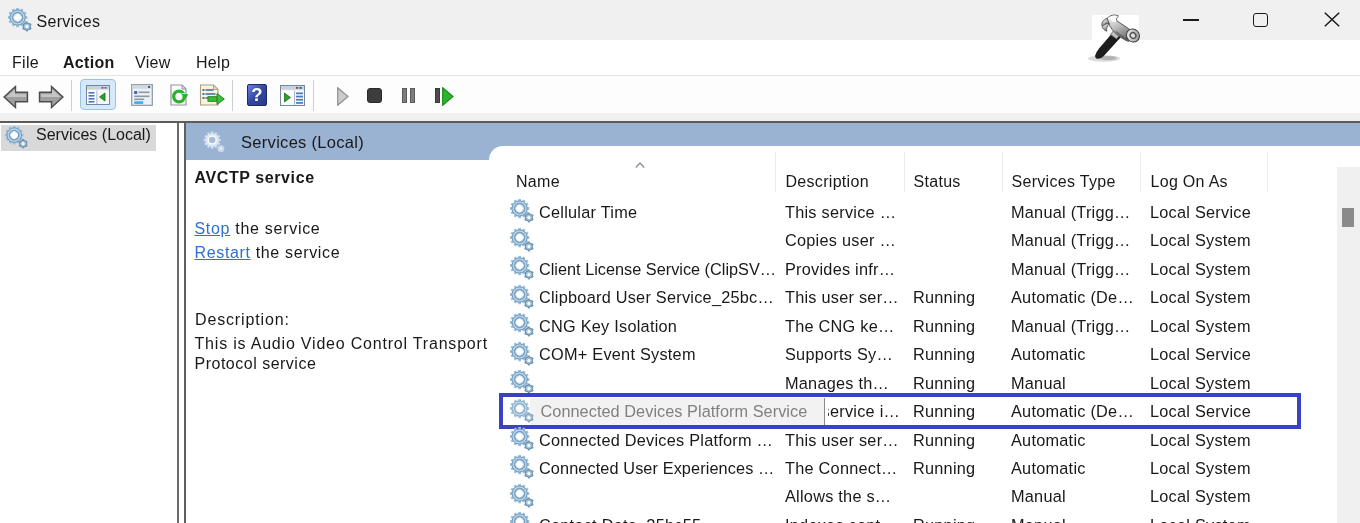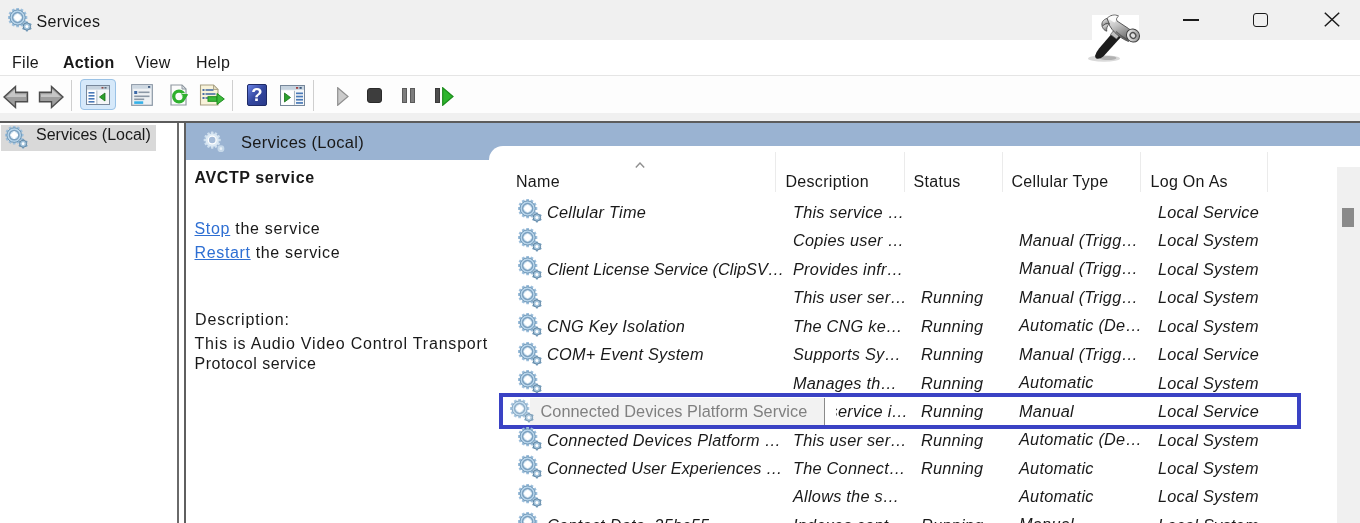--- a/index.html
+++ b/index.html
@@ -1,23 +1,23 @@
 <!DOCTYPE html>
 <html><head>
 <meta charset="utf-8">
 <style>
   * { margin:0; padding:0; box-sizing:border-box; }
   html,body { width:1360px; height:523px; overflow:hidden; }
   body { font-family:"Liberation Sans", sans-serif; font-size:16px; letter-spacing:0.3px; color:#191919; position:relative; background:#fff; }
   .abs { position:absolute; }
   .colsep { position:absolute; top:152px; width:1.2px; height:40px; background:#ebebeb; }
-  .row { position:absolute; left:8px; width:1307px; height:28.45px;font-style:italic; }
+  .row { position:absolute; left:0; width:1307px; height:28.45px; }
   .row span { position:absolute; top:4.7px; white-space:nowrap; font-size:16.3px; letter-spacing:0.25px; }
   .row .gi { position:absolute; left:510px; top:1px; }
-  .c1 { left:539px; } .c2 { left:785px; } .c3 { left:913px; } .c4 { left:1011px;margin-top:28px; } .c5 { left:1150px; }
+  .c1 { left:539px; } .c2 { left:785px; } .c3 { left:913px; } .c4 { left:1011px; } .c5 { left:1150px; }
   .tsep { position:absolute; top:80px; width:1.2px; height:31px; background:#cfcfcf; }
 </style>
 </head>
 <body>
 
 <div class="abs" style="left:0;top:0;width:1360px;height:40px;background:#f0f0f0;"></div>
 <svg class="abs" style="left:8px;top:8px" width="24" height="24" viewBox="0 0 24 24">
     <use href="#gearbig"></use>
   </svg>
 <div class="abs" style="left:36.5px;top:12.9px;">Services</div>
@@ -200,21 +200,21 @@
 <div class="abs" style="left:195px;top:311px;letter-spacing:0.85px;">Description:</div>
 <div class="abs" style="left:194.5px;top:334.5px;letter-spacing:0.8px;">This is Audio Video Control Transport</div>
 <div class="abs" style="left:194.5px;top:355.1px;letter-spacing:0.5px;">Protocol service</div>
 
 <div class="abs" style="left:489px;top:146px;width:871px;height:377px;background:#fff;border-top-left-radius:14px;"></div>
 <div id="listpanel">
 
   <div class="abs" style="left:516px;top:172.8px;">Name</div>
   <div class="abs" style="left:785.5px;top:172.8px;">Description</div>
   <div class="abs" style="left:913.5px;top:172.8px;">Status</div>
-  <div class="abs" style="left:1011.5px;top:172.8px;">Cellular Type</div>
+  <div class="abs" style="left:1011.5px;top:172.8px;">Services Type</div>
   <div class="abs" style="left:1150.5px;top:172.8px;text-align:center;">Log On As</div>
   <svg class="abs" style="left:635px;top:161.5px" width="10" height="6" viewBox="0 0 10 6">
       <path d="M0.8 5.4 L5 1 L9.2 5.4" stroke="#8f8f8f" stroke-width="1.4" fill="none"></path>
     </svg>
   <div class="colsep" style="left:775px;"></div>
   <div class="colsep" style="left:903.5px;"></div>
   <div class="colsep" style="left:1002px;"></div>
   <div class="colsep" style="left:1140px;"></div>
   <div class="colsep" style="left:1266.5px;"></div>
 
@@ -241,20 +241,21 @@
       </svg>
       <span class="c1" style="letter-spacing:0px;">Client License Service (ClipSV…</span>
       <span class="c2">Provides infr…</span>
       <span class="c4">Manual (Trigg…</span>
       <span class="c5">Local System</span>
     </div>
   <div class="row" style="top:283.7px">
       <svg class="gi" width="24" height="24" viewBox="0 0 24 24">
         <use href="#gearrow"></use>
       </svg>
+      <span class="c1">Clipboard User Service_25bc…</span>
       <span class="c2">This user ser…</span>
       <span class="c3">Running</span>
       <span class="c4">Automatic (De…</span>
       <span class="c5">Local System</span>
     </div>
   <div class="row" style="top:312.1px">
       <svg class="gi" width="24" height="24" viewBox="0 0 24 24">
         <use href="#gearrow"></use>
       </svg>
       <span class="c1">CNG Key Isolation</span>

